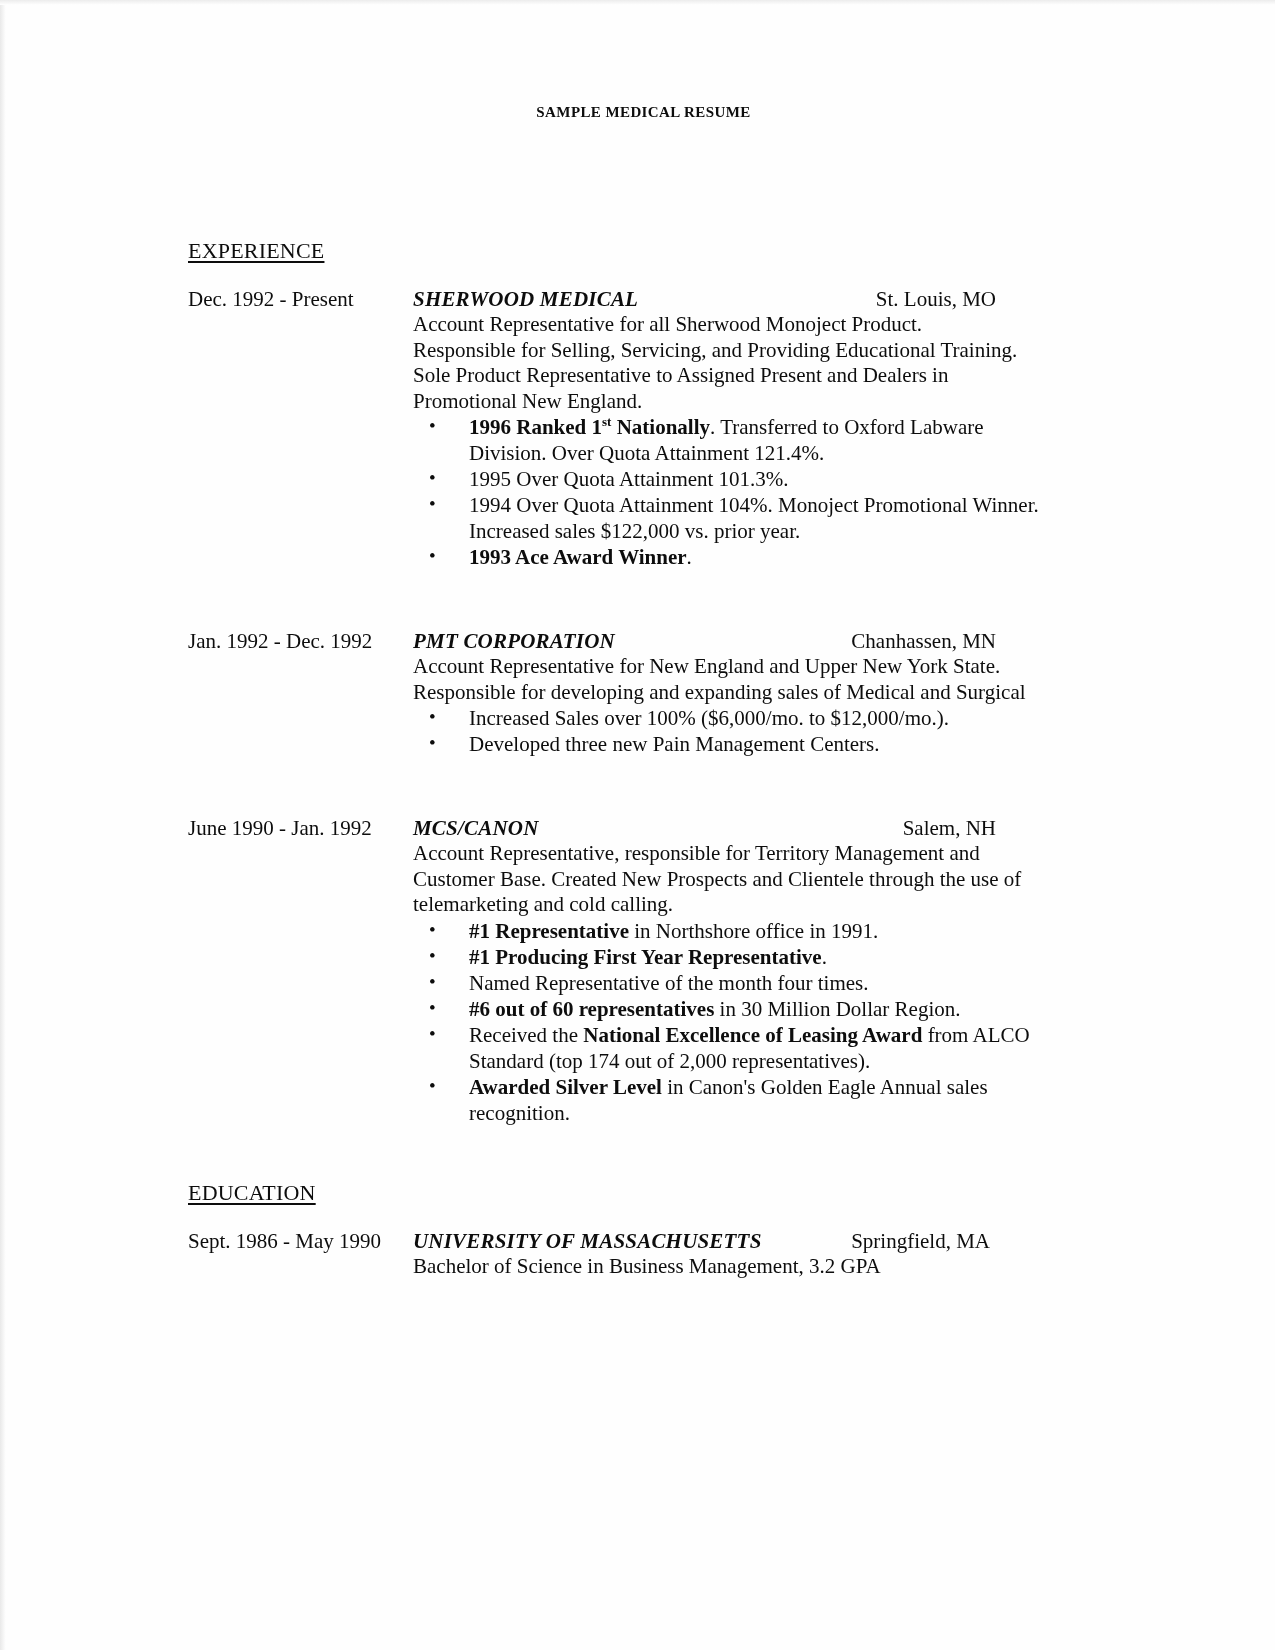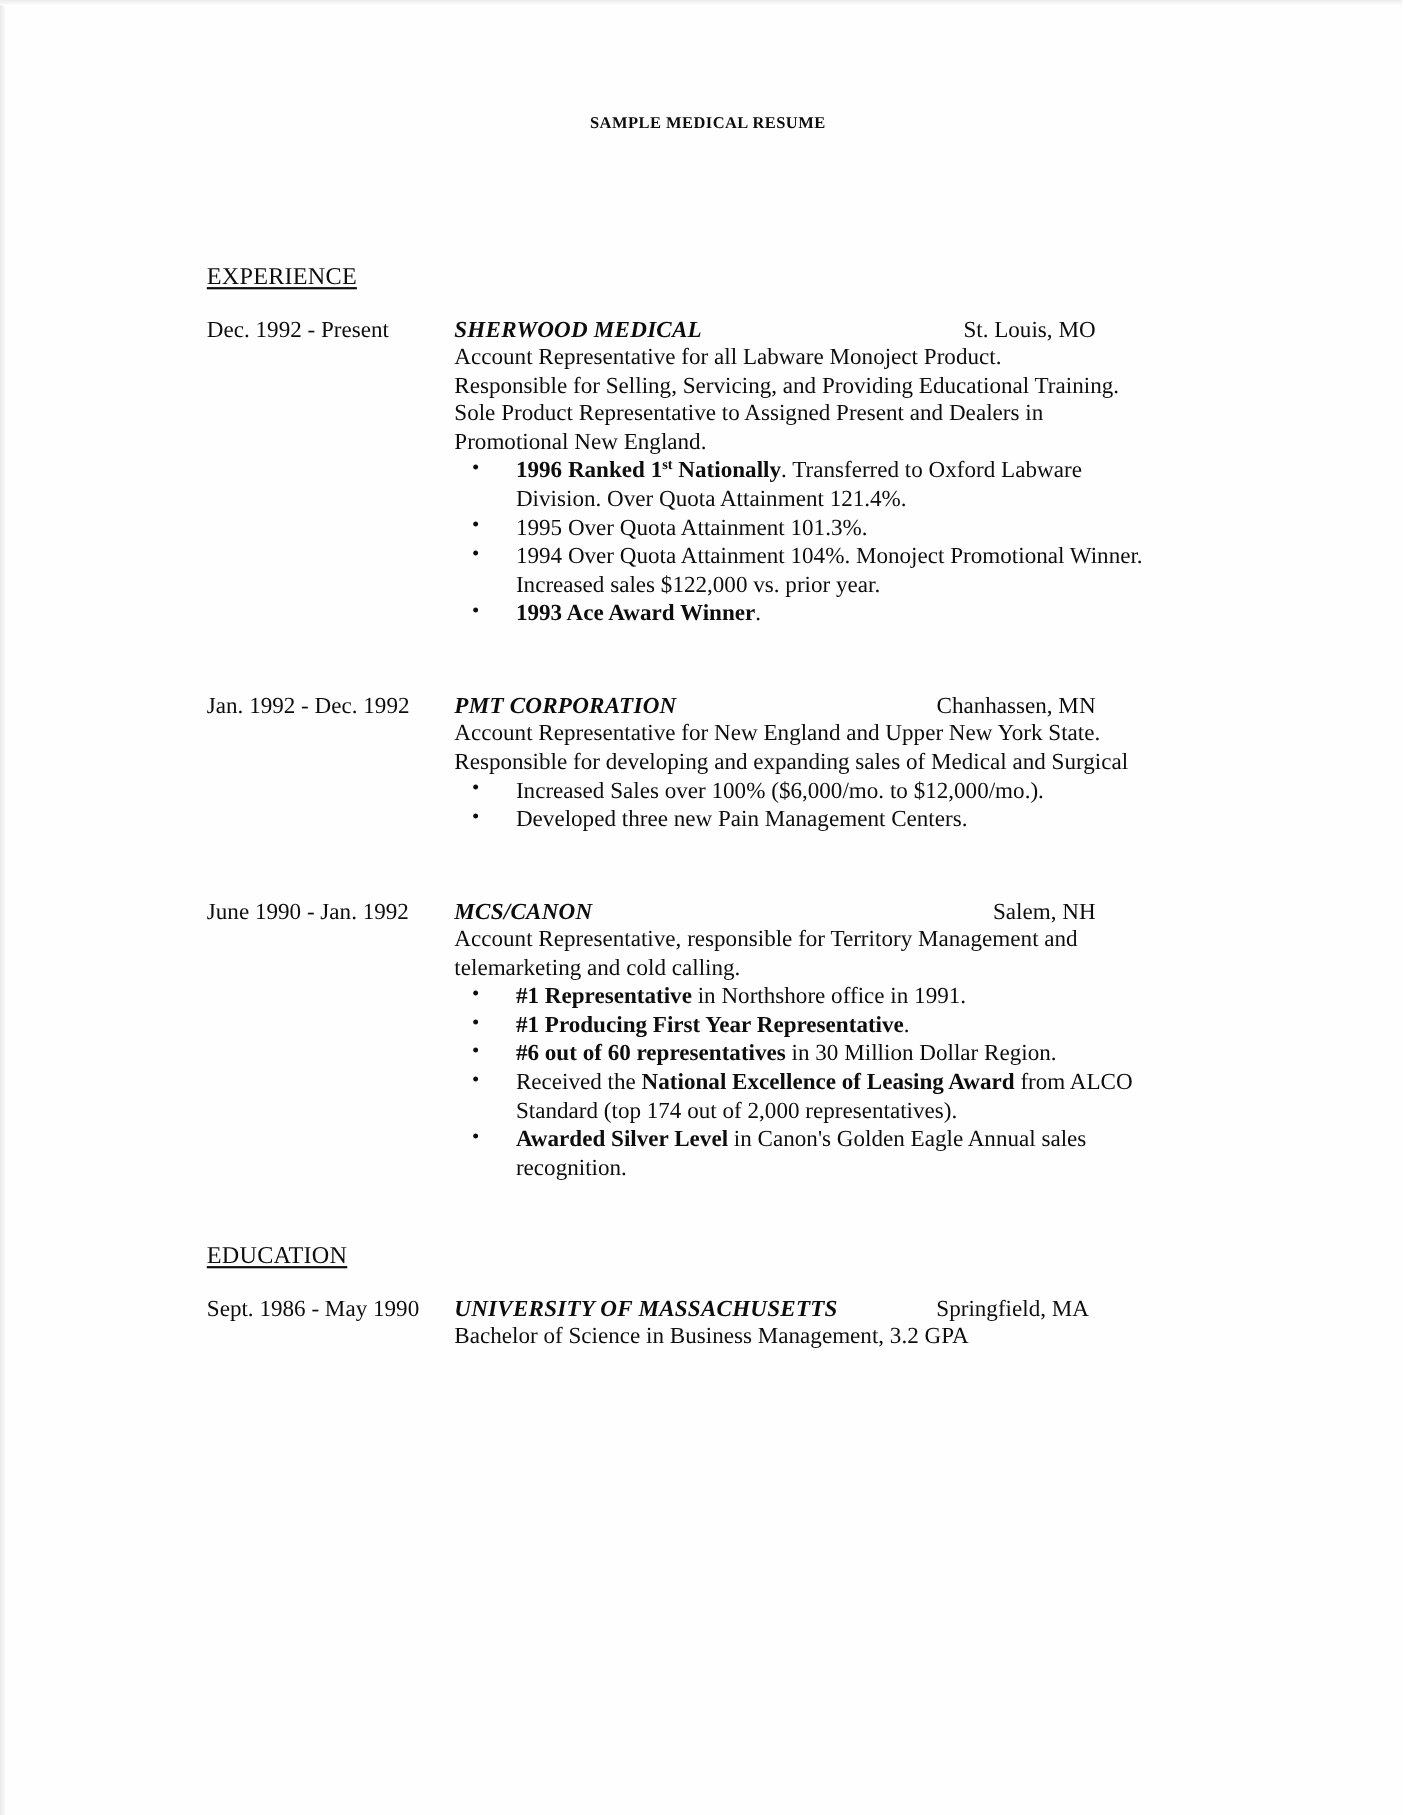--- a/index.html
+++ b/index.html
@@ -152,21 +152,21 @@
     <div class="section-head">EXPERIENCE</div>
 
     <div class="entry">
       <div class="entry-dates">Dec. 1992 - Present</div>
       <div class="entry-body">
         <div class="entry-headline">
           <span class="org-name">SHERWOOD MEDICAL</span>
           <span class="org-location">St. Louis, MO</span>
         </div>
         <div class="entry-desc">
-          <div>Account Representative for all Labware Monoject Product.</div>
+          <div>Account Representative for all Sherwood Monoject Product.</div>
           <div>Responsible for Selling, Servicing, and Providing Educational Training.</div>
           <div>Sole Product Representative to Assigned Present and Dealers in</div>
           <div>Promotional New England.</div>
         </div>
         <ul class="bullets">
           <li>
             <span class="li-line"><b>1996 Ranked 1</b><b><sup>st</sup></b><b> Nationally</b><span>.  Transferred to Oxford Labware</span></span>
             <span class="li-line">Division.  Over Quota Attainment 121.4%.</span>
           </li>
           <li>
@@ -211,28 +211,32 @@
 
     <div class="entry">
       <div class="entry-dates">June 1990 - Jan. 1992</div>
       <div class="entry-body">
         <div class="entry-headline">
           <span class="org-name">MCS/CANON</span>
           <span class="org-location">Salem, NH</span>
         </div>
         <div class="entry-desc">
           <div>Account Representative, responsible for Territory Management and</div>
+          <div>Customer Base.  Created New Prospects and Clientele through the use of</div>
           <div>telemarketing and cold calling.</div>
         </div>
         <ul class="bullets">
           <li>
             <span class="li-line"><b>#1 Representative</b><span> in Northshore office in 1991.</span></span>
           </li>
           <li>
             <span class="li-line"><b>#1 Producing First Year Representative</b><span>.</span></span>
+          </li>
+          <li>
+            <span class="li-line">Named Representative of the month four times.</span>
           </li>
           <li>
             <span class="li-line"><b>#6 out of 60 representatives</b><span> in 30 Million Dollar Region.</span></span>
           </li>
           <li>
             <span class="li-line"><span>Received the </span><b>National Excellence of Leasing Award</b><span> from ALCO</span></span>
             <span class="li-line">Standard (top 174 out of 2,000 representatives).</span>
           </li>
           <li>
             <span class="li-line"><b>Awarded Silver Level</b><span> in Canon's Golden Eagle Annual sales</span></span>

